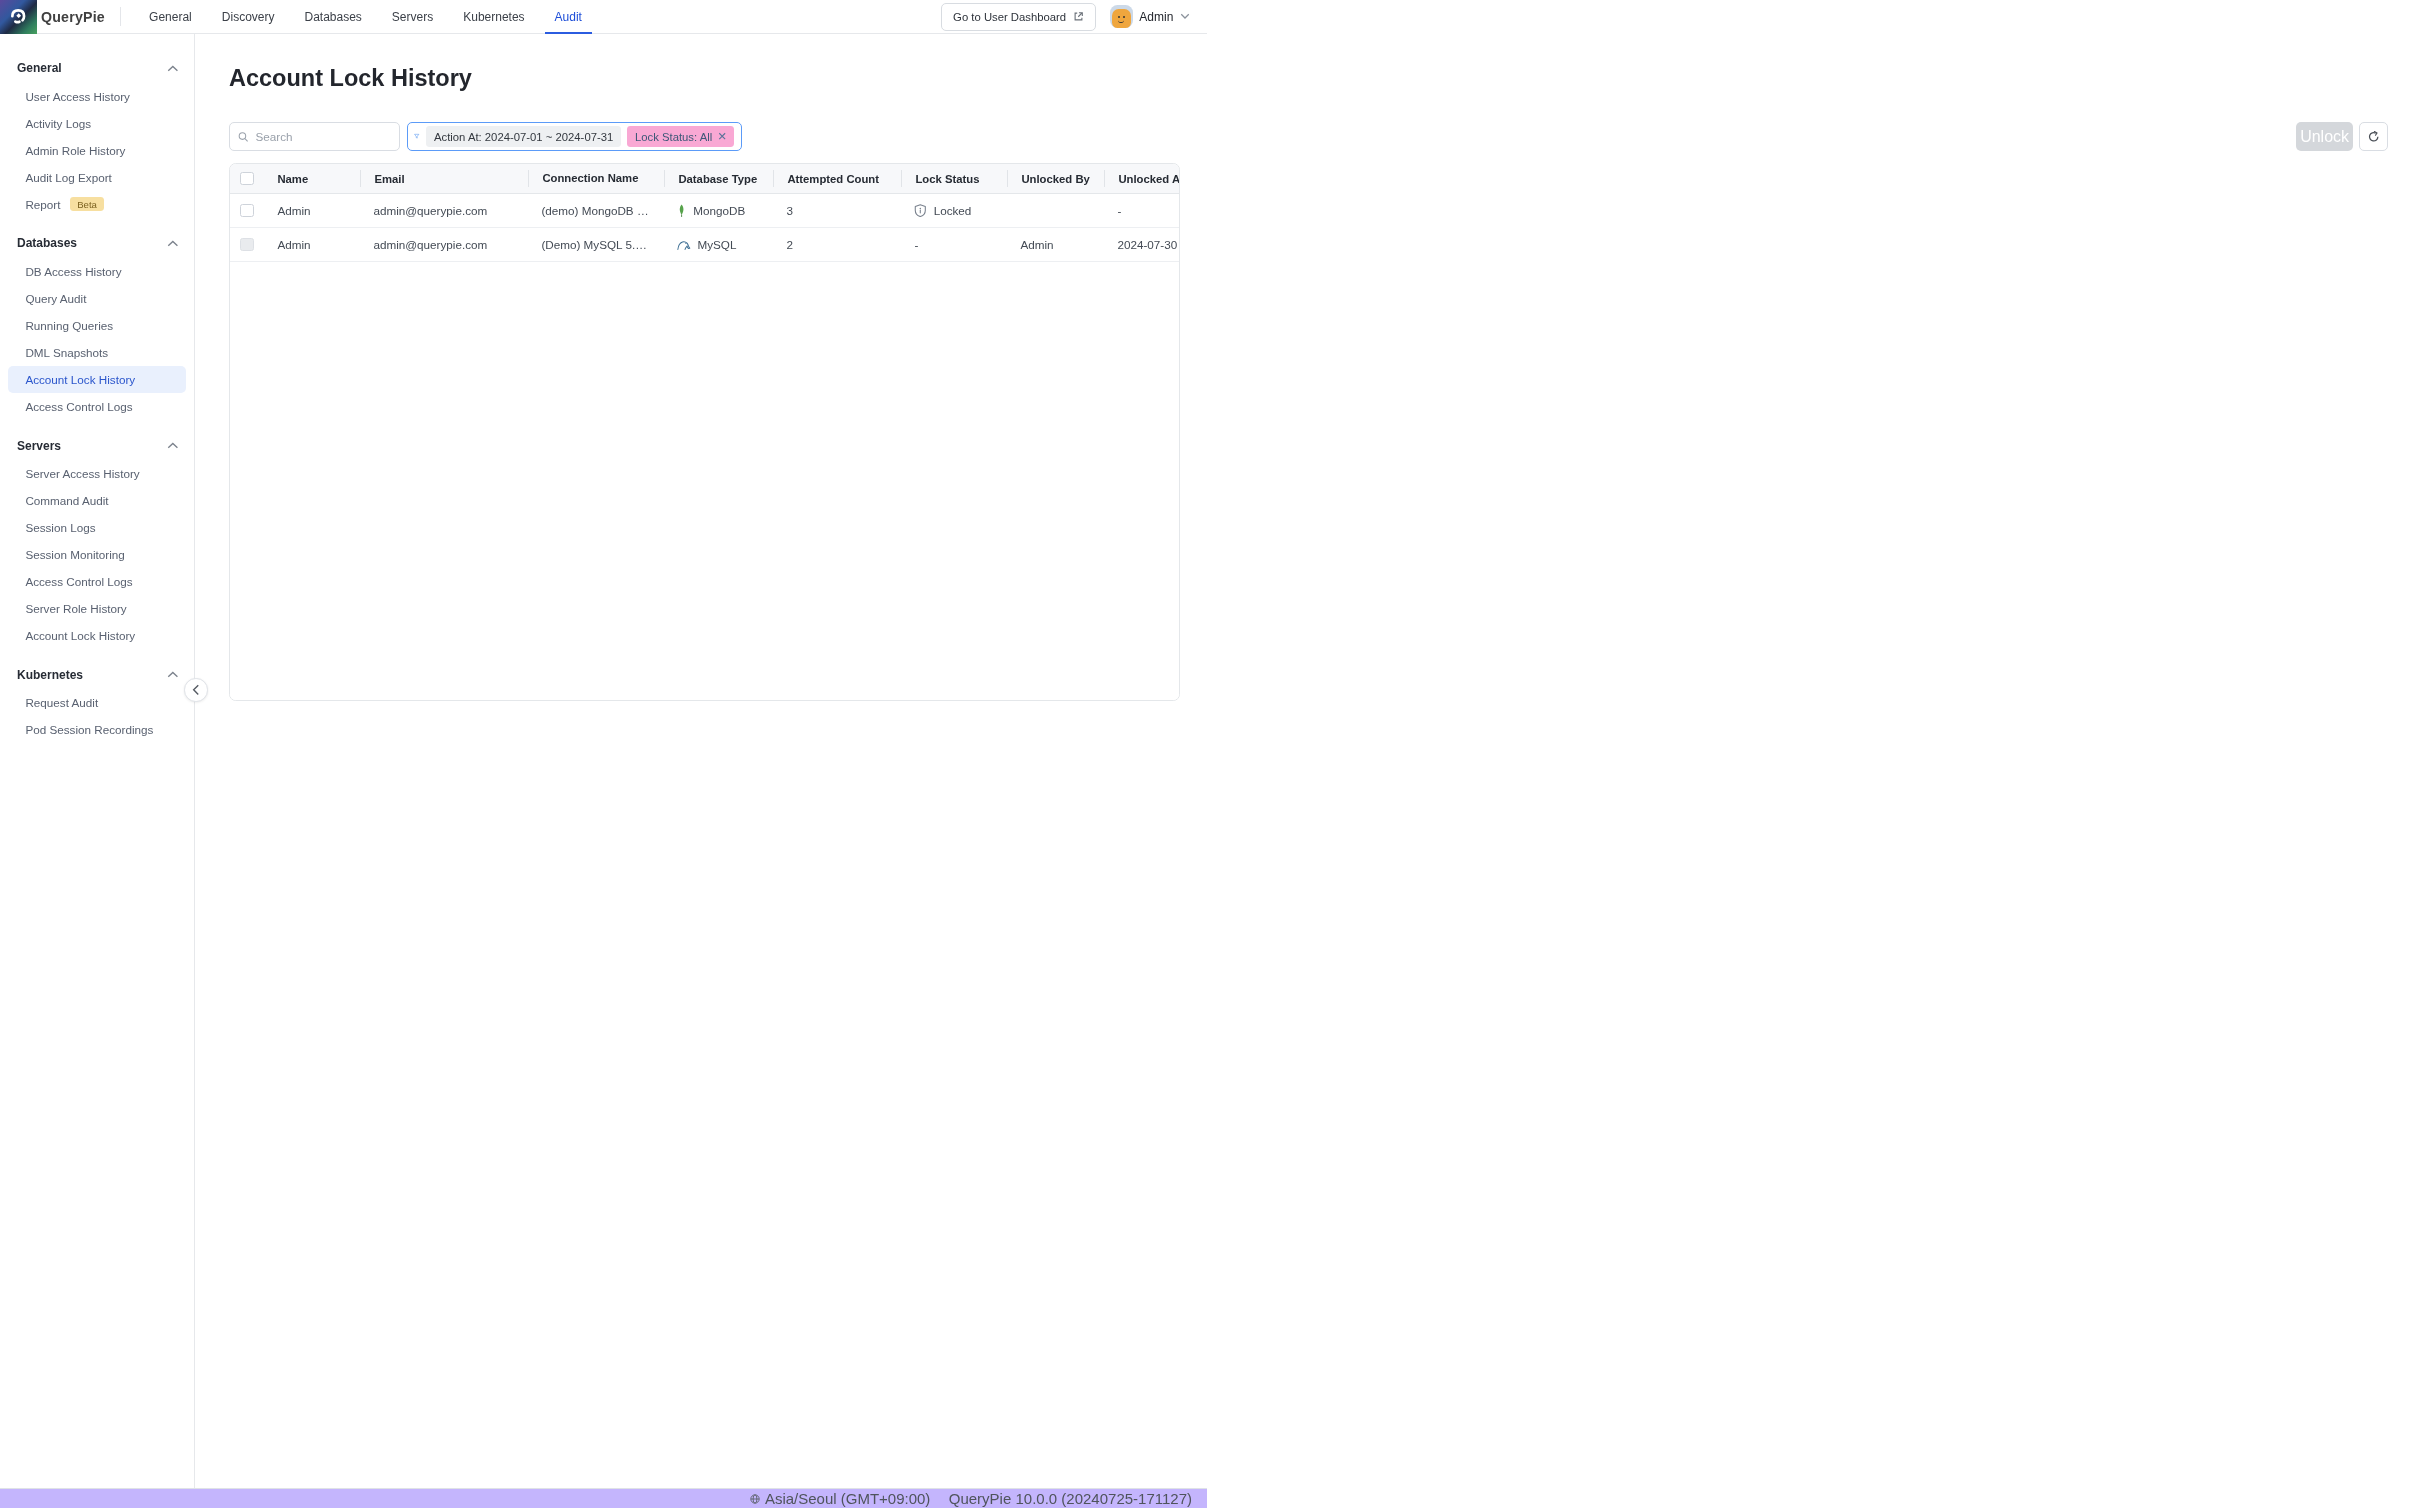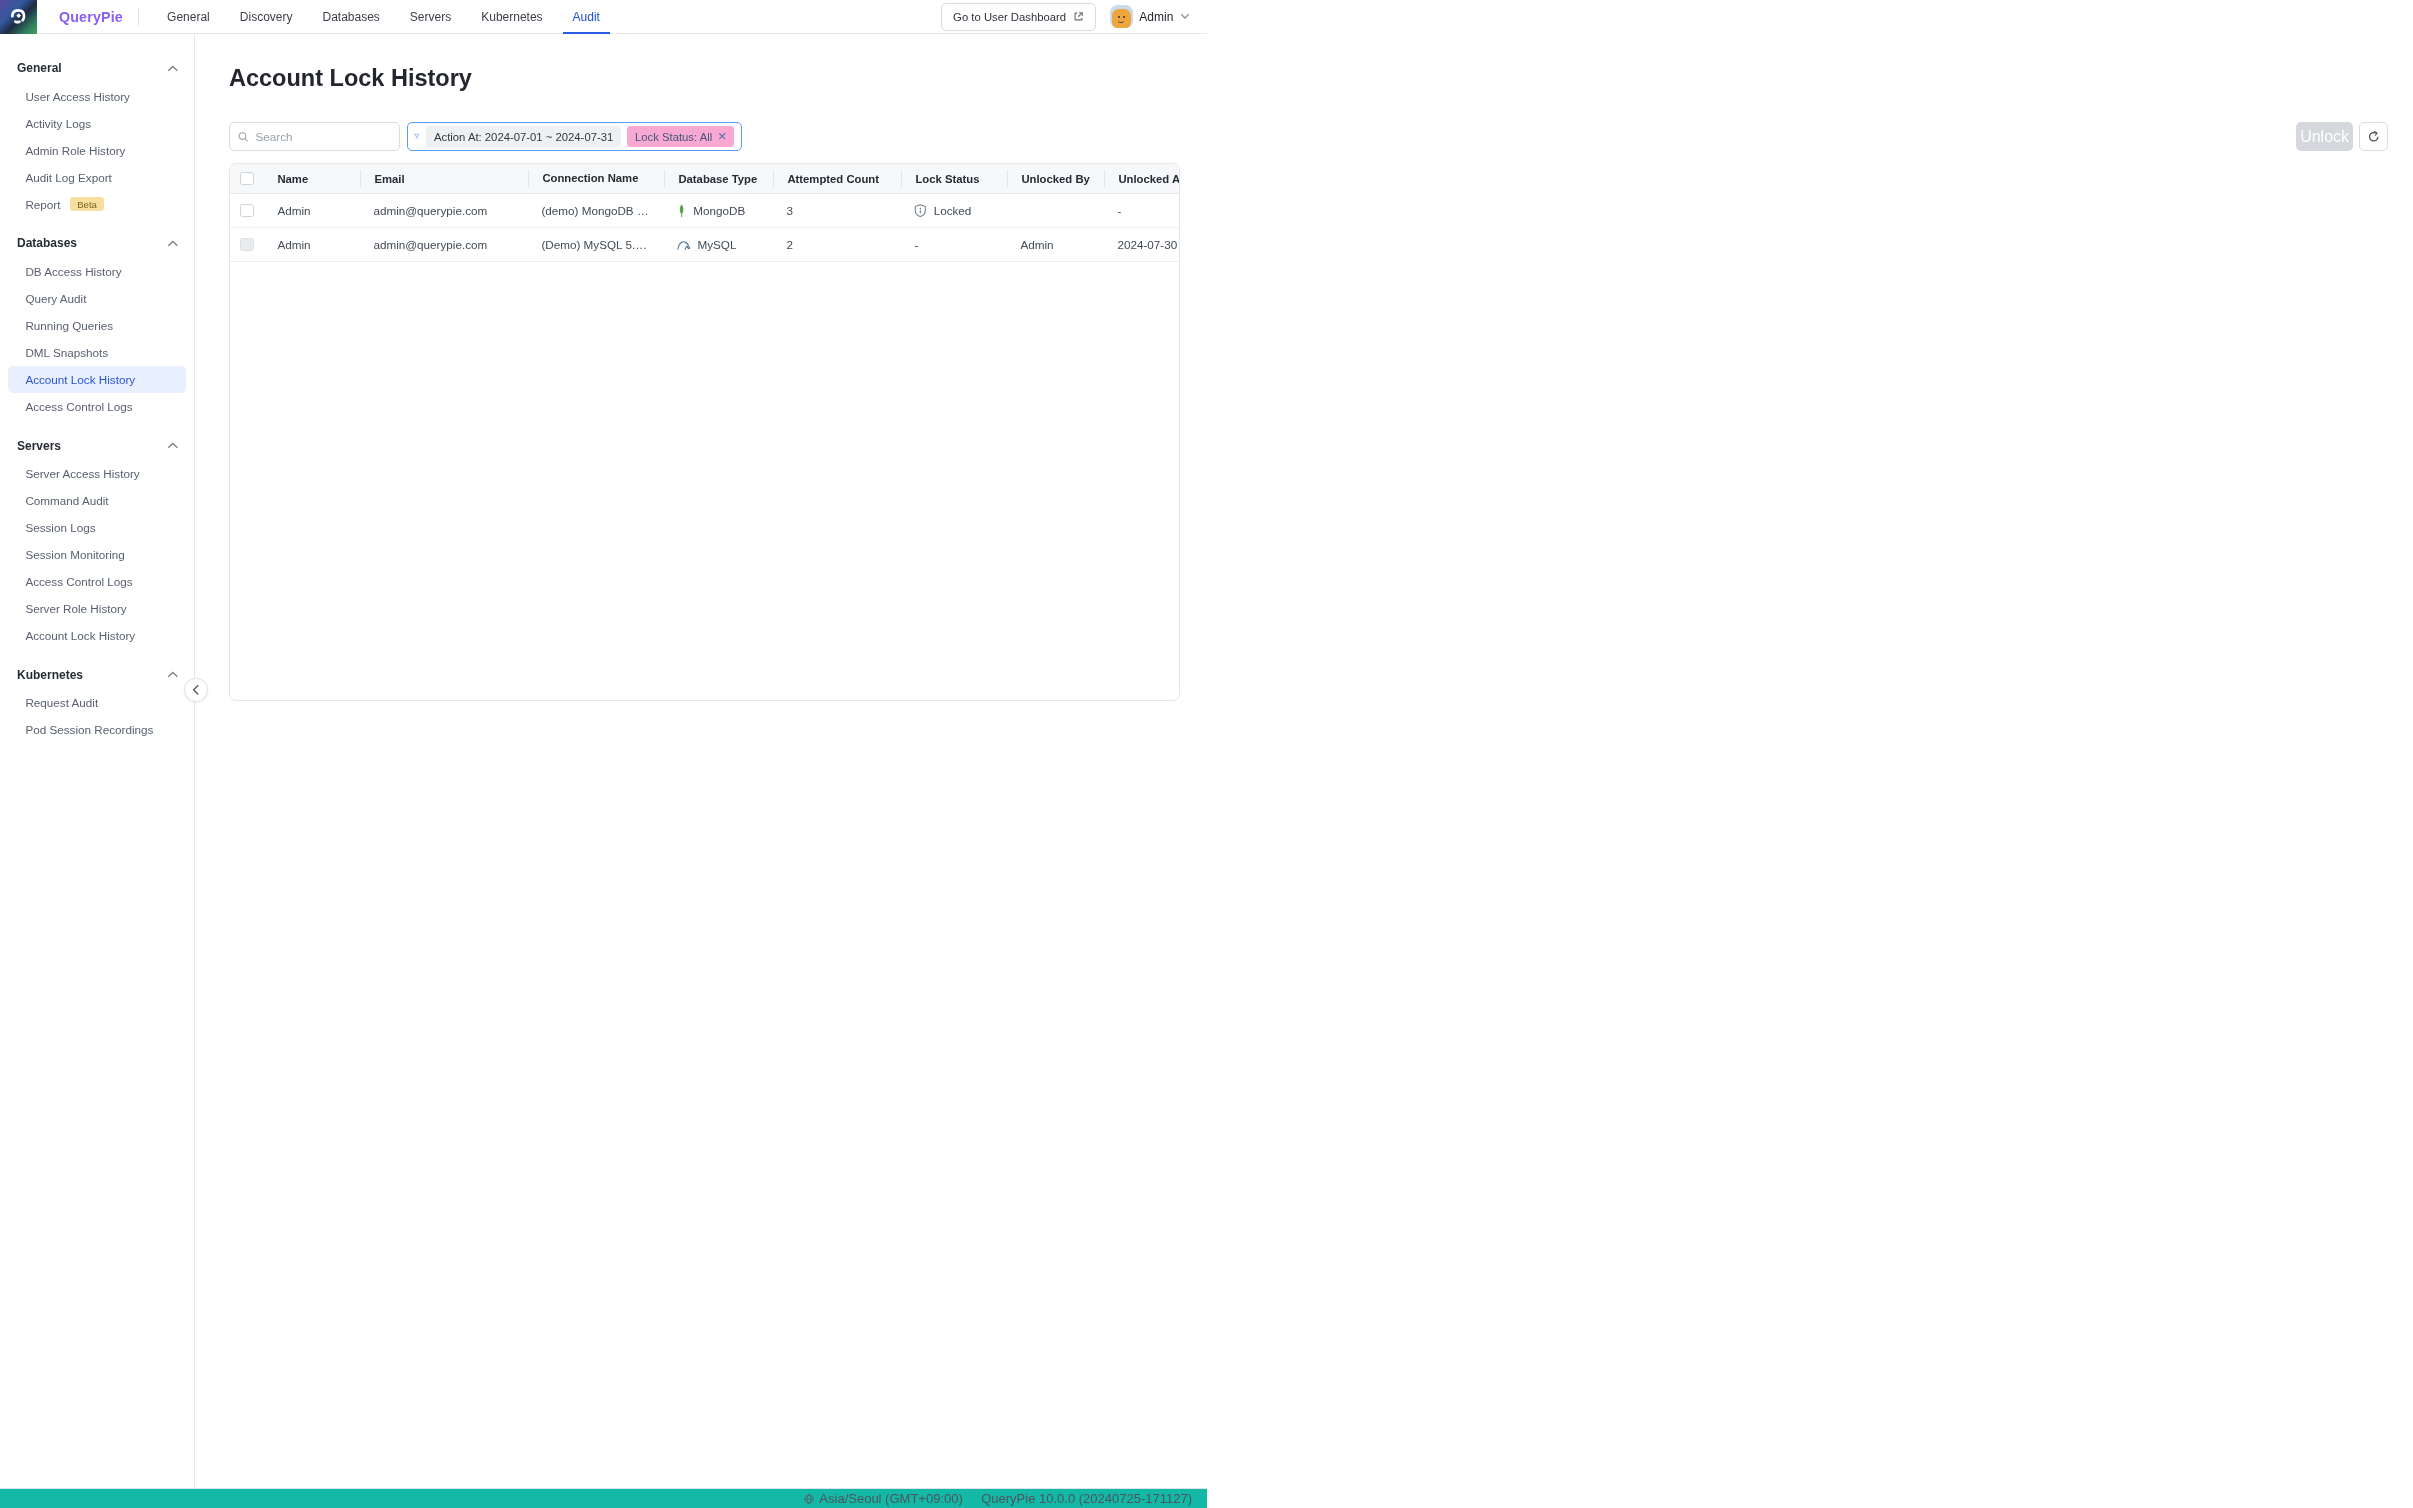--- a/index.html
+++ b/index.html
@@ -5,21 +5,21 @@
   * { margin:0; padding:0; box-sizing:border-box; }
   html,body { width:1207px; height:754px; overflow:hidden; background:#fff;
     font-family:"Liberation Sans", sans-serif; color:#3f4450; }
 
   
   .topbar { position:absolute; top:0; left:0; width:1207px; height:34px;
     background:#fff; border-bottom:0.8px solid #e6e8eb; display:flex; align-items:center; z-index:30; }
   .logo-box { width:37px; height:34px; flex:0 0 37px;
     background:linear-gradient(135deg,#5a4a9c 0%,#31589e 35%,#1f2a44 55%,#2f7d5e 80%,#49a15f 100%);
     display:flex; align-items:center; justify-content:center; }
-  .wordmark { font-size:14.2px; font-weight:700; color:#8b5cf6; margin-left:22px; letter-spacing:0.2px; }
+  .wordmark { font-size:14.2px; font-weight:700; color:#404040; margin-left:4px; letter-spacing:0.2px; }
   .nav-divider { width:0.8px; height:18.4px; background:#e4e6ea; margin:0 13.4px 0 15px; }
   .nav { display:flex; align-items:center; height:34px; }
   .nav-item { height:34px; display:flex; align-items:center; padding:0 10px; margin:0 5px;
     font-size:12px; color:#3c4149; cursor:pointer; border-bottom:2.5px solid transparent; border-top:2.5px solid transparent; }
   .nav-item.active { color:#1d4ed8; border-bottom-color:#2b5ce0; font-weight:500; }
   .topbar-right { margin-left:auto; display:flex; align-items:center; padding-right:17px; gap:14.2px; }
   .dash-btn { height:28px; display:flex; align-items:center; gap:6.7px; padding:0 11px;
     border:0.8px solid #d8dce1; border-radius:5px; background:#fff; font-size:11.3px; color:#2e333b; cursor:pointer; }
   .user-chip { display:flex; align-items:center; gap:6.7px; cursor:pointer; }
   .avatar { width:22.6px; height:22.6px; border-radius:7.5px; background:#ccd9e8; position:relative; overflow:hidden; }
@@ -96,23 +96,23 @@
     background:#b6bbc2; border-radius:3.4px; cursor:pointer; }
   .pager-bar { height:30px; flex:0 0 30px; background:#f2f3f5; border-top:0.8px solid #e4e7ea;
     display:flex; align-items:center; padding:0 18.4px; }
   .range-text { font-size:11.3px; color:#5f6673; }
   .pager { margin-left:auto; display:flex; align-items:center; gap:10px; }
   .page-box { width:20px; height:20px; border:0.8px solid #4d82e8; border-radius:3.4px; background:#fff;
     color:#2d6ae3; font-size:11.3px; display:flex; align-items:center; justify-content:center; cursor:pointer; }
   .pg-arrow { display:flex; align-items:center; cursor:pointer; }
 
   
-  .footer { position:absolute; left:0; bottom:0; width:1207px; height:20px; background:#14b8a6;
+  .footer { position:absolute; left:0; bottom:0; width:1207px; height:20px; background:#c4b5fd;
     border-top:0.8px solid #dfe2e6; display:flex; align-items:center; justify-content:flex-end;
-    padding-right:15px; gap:18.4px; font-size:13px; color:#4f545c; z-index:40; }
+    padding-right:15px; gap:18.4px; font-size:15px; color:#4f545c; z-index:40; }
   .tz { display:flex; align-items:center; gap:5px; }
   svg { display:block; }
 </style>
 </head>
 <body>
 
 <div class="topbar">
   <div class="logo-box">
     <svg width="18.4" height="18.4" viewBox="0 0 22 22">
       <path d="M4 11 C4 6.6 6.6 4 11 4 C15.4 4 18 6.6 18 11 C18 13 17.4 14.7 16.2 15.9" fill="none" stroke="#fff" stroke-width="3.2" stroke-linecap="round"></path>

